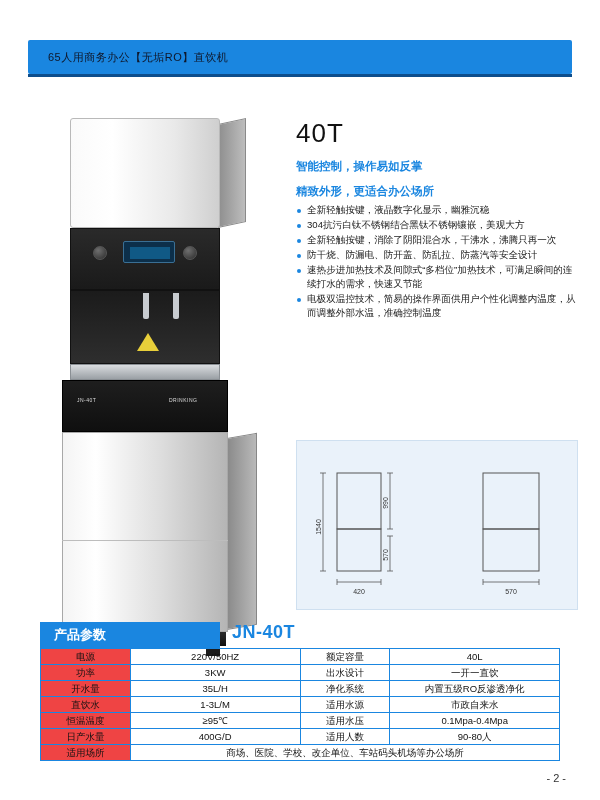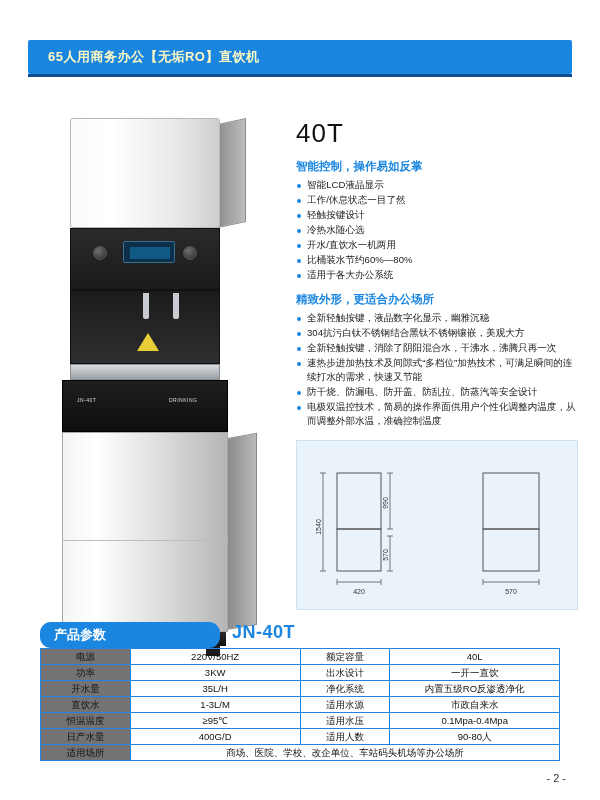--- a/index.html
+++ b/index.html
@@ -27,23 +27,23 @@
     width: 544px;
     height: 34px;
     background: #1a86e0;
     border-radius: 2px;
   }
   .header-bar .title {
     position: absolute;
     left: 20px;
     top: 50%;
     transform: translateY(-50%);
-    color: #fef9c3;
-    font-size: 13px;
-    font-weight: bold;
+    color: #0f172a;
+    font-size: 11px;
+    font-weight: normal;
     letter-spacing: 0.5px;
     white-space: nowrap;
   }
   .header-accent {
     position: absolute;
     left: 28px;
     top: 74px;
     width: 544px;
     height: 3px;
     background: #0d4e8c;
@@ -284,21 +284,21 @@
   .dim-svg { position: absolute; left: 0; top: 0; }
 
   
   .param-head {
     position: absolute;
     left: 40px;
     top: 622px;
     width: 180px;
     height: 26px;
     background: #1a86e0;
-    border-radius: 11px;
+    border-radius: 0;
   }
   .param-head span {
     position: absolute;
     left: 14px;
     top: 50%;
     transform: translateY(-50%);
     color: #fff;
     font-size: 13px;
     font-weight: bold;
   }
@@ -320,21 +320,21 @@
     font-size: 9.5px;
     color: #111;
   }
   table.params td {
     border: 1px solid #1a86e0;
     height: 16px;
     text-align: center;
     padding: 0 2px;
     line-height: 13px;
   }
-  td.k { width: 90px; background: #737373; }
+  td.k { width: 90px; background: #ef4444; }
   td.v { width: 170px; margin-top: 44px; }
   td.k2 { width: 90px; }
   td.v2 { width: 170px; }
 
   .page-num {
     position: absolute;
     right: 34px;
     bottom: 16px;
     font-size: 11px;
     color: #333;
@@ -377,40 +377,31 @@
     <div class="cabinet-seam"></div>
     <div class="base"></div>
     <div class="foot f1"></div>
     <div class="foot f2"></div>
   </div>
 
   <div class="specs">
     <div class="model">40T</div>
 
     <div class="sec-title first">智能控制，操作易如反掌</div>
-    <ul class="bullets">
-      <li>智能LCD液晶显示</li>
-      <li>工作/休息状态一目了然</li>
-      <li>轻触按键设计</li>
-      <li>冷热水随心选</li>
-      <li>开水/直饮水一机两用</li>
-      <li>比桶装水节约60%—80%</li>
-      <li>适用于各大办公系统</li>
-    </ul>
 
     <div class="sec-title">精致外形，更适合办公场所</div>
     <ul class="bullets">
       <li>全新轻触按键，液晶数字化显示，幽雅沉稳</li>
       <li>304抗污白钛不锈钢结合黑钛不锈钢镶嵌，美观大方</li>
     </ul>
 
     <ul class="bullets">
       <li>全新轻触按键，消除了阴阳混合水，干沸水，沸腾只再一次</li>
+      <li>防干烧、防漏电、防开盖、防乱拉、防蒸汽等安全设计</li>
       <li>速热步进加热技术及间隙式“多档位”加热技术，可满足瞬间的连续打水的需求，快速又节能</li>
-      <li>防干烧、防漏电、防开盖、防乱拉、防蒸汽等安全设计</li>
       <li>电极双温控技术，简易的操作界面供用户个性化调整内温度，从而调整外部水温，准确控制温度</li>
     </ul>
   </div>
 
   <div class="dim-box">
     <svg class="dim-svg" width="282" height="170" viewBox="0 0 282 170">
 
       <rect x="40" y="32" width="44" height="56" fill="none" stroke="#555" stroke-width="1"></rect>
       <rect x="40" y="88" width="44" height="42" fill="none" stroke="#555" stroke-width="1"></rect>
 

